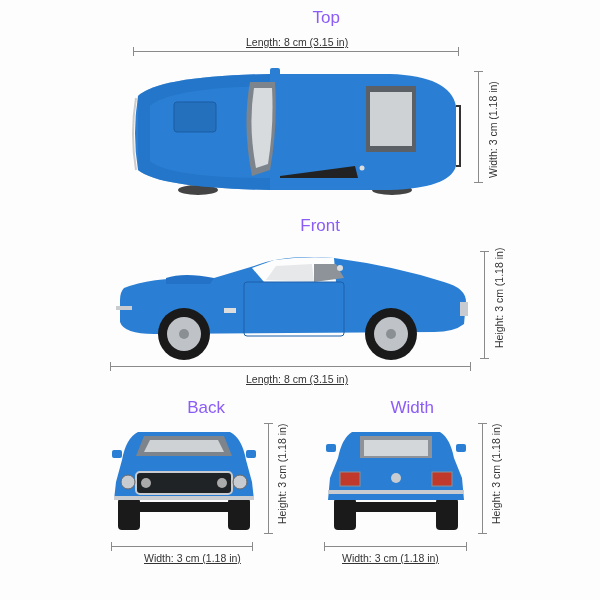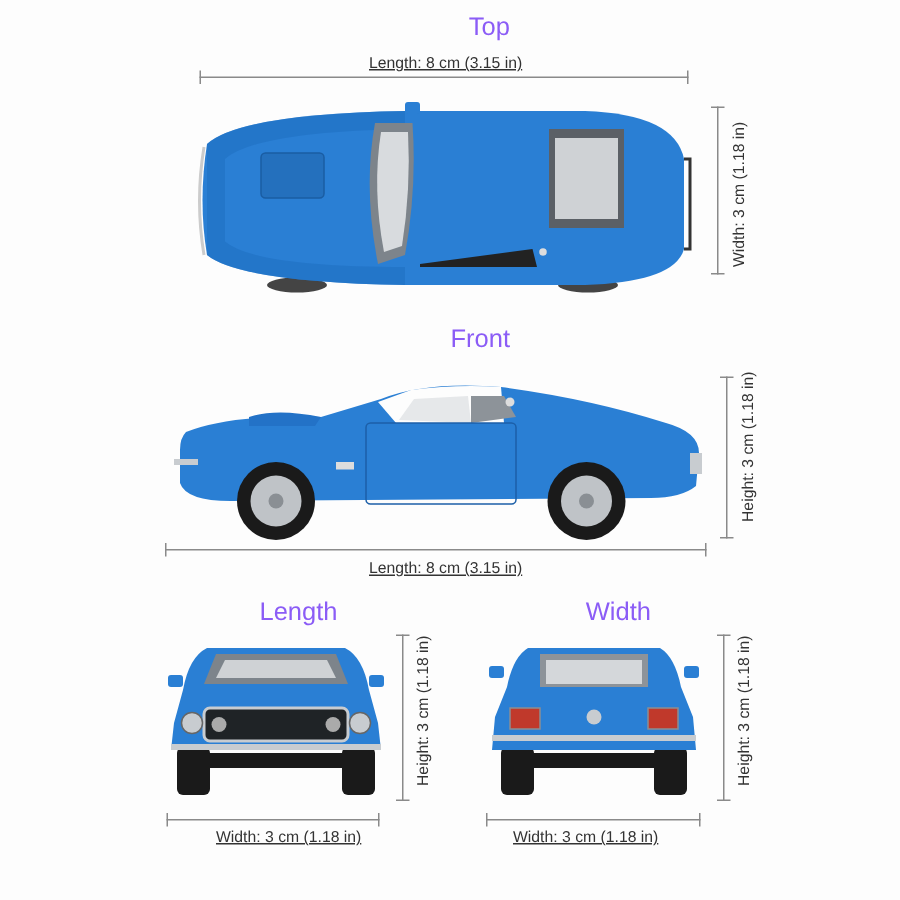--- a/index.html
+++ b/index.html
@@ -60,21 +60,21 @@
   <circle cx="70" cy="82" r="5" fill="#8a8f94"></circle>
   <circle cx="277" cy="82" r="26" fill="#1a1a1a"></circle>
   <circle cx="277" cy="82" r="17" fill="#bfc3c7"></circle>
   <circle cx="277" cy="82" r="5" fill="#8a8f94"></circle>
 </svg>
 <div class="hline" style="left:110px;top:366px;width:361px;"></div>
 <div class="dimlabel" style="left:246px;top:373px;">Length: 8 cm (3.15 in)</div>
 <div class="vline" style="left:484px;top:251px;height:108px;"></div>
 <div class="vlabel" style="left:493px;top:348px;">Height: 3 cm (1.18 in)</div>
 
-<div class="title" style="left:145px;top:398px;width:80px;">Length</div>
+<div class="title" style="left:145px;top:398px;width:80px;">Back</div>
 <svg style="left:112px;top:428px;" width="144" height="106" viewBox="0 0 144 106">
   <rect x="6" y="70" width="22" height="32" rx="4" fill="#1a1a1a"></rect>
   <rect x="116" y="70" width="22" height="32" rx="4" fill="#1a1a1a"></rect>
   <path d="M26,4 L118,4 Q130,10 134,32 L140,54 L142,72 L2,72 L4,54 L10,32 Q14,10 26,4 Z" fill="#2a7fd4"></path>
   <path d="M32,8 L112,8 L120,28 L24,28 Z" fill="#7d848b"></path>
   <path d="M38,12 L106,12 L112,24 L32,24 Z" fill="#cfd2d5"></path>
   <rect x="0" y="22" width="10" height="8" rx="2" fill="#2a7fd4"></rect>
   <rect x="134" y="22" width="10" height="8" rx="2" fill="#2a7fd4"></rect>
   <rect x="24" y="44" width="96" height="22" rx="4" fill="#1f2326" stroke="#c8ccd0" stroke-width="2"></rect>
   <circle cx="16" cy="54" r="7" fill="#c8ccd0" stroke="#666"></circle>

